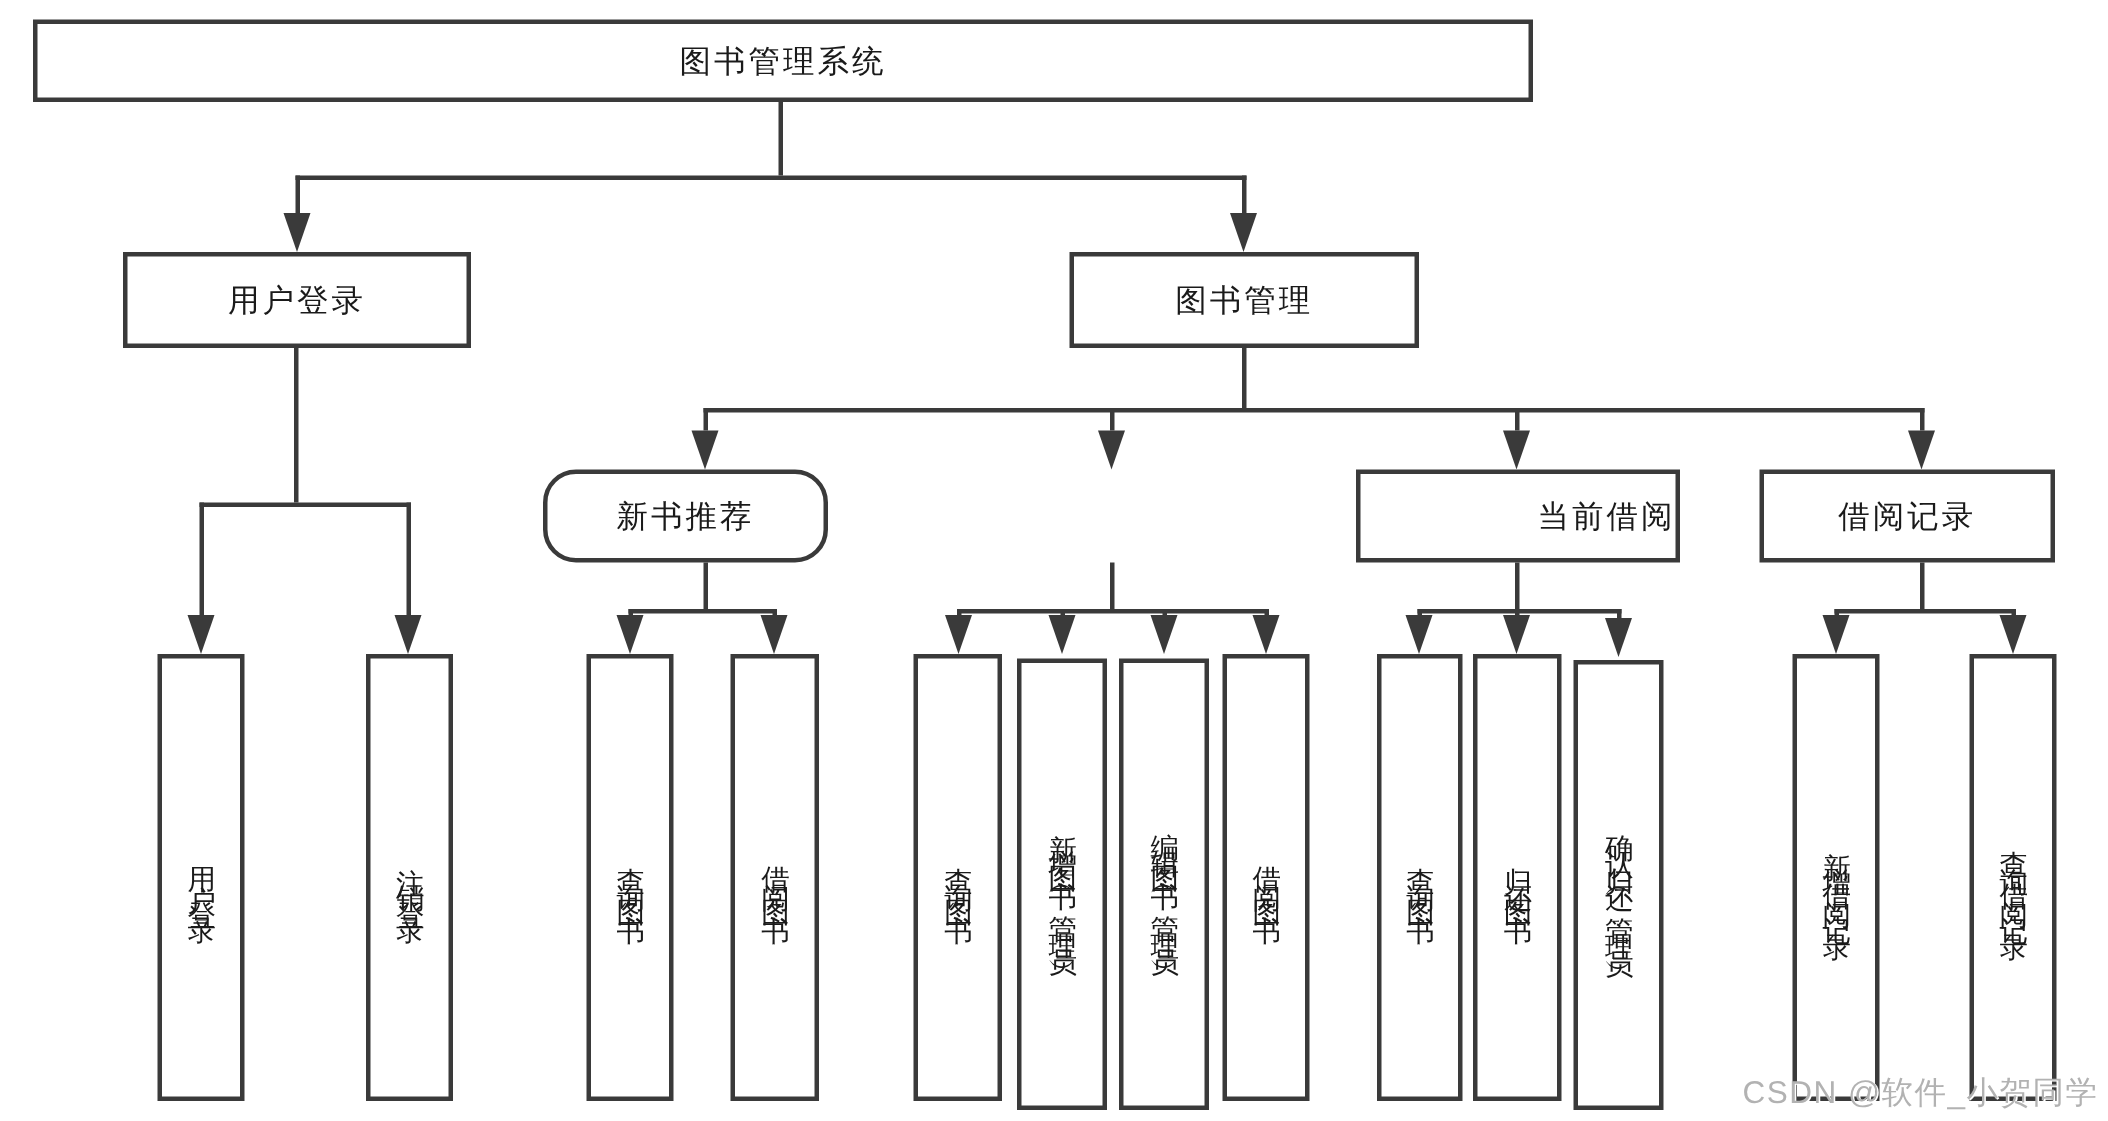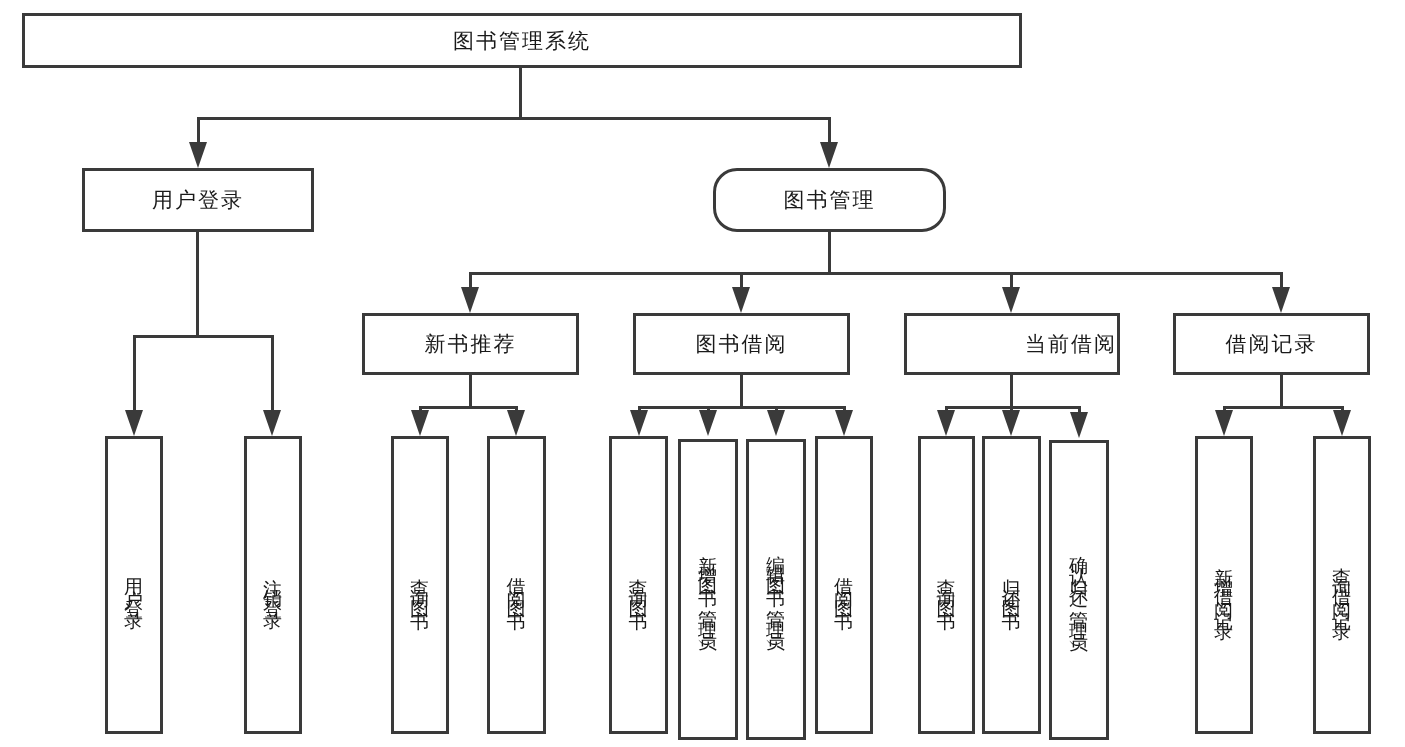--- a/index.html
+++ b/index.html
@@ -86,21 +86,21 @@
   <div class="vline" style="left:519px; top:68px; height:49px;"></div>
   <div class="hline" style="left:197px; top:117px; width:634px;"></div>
   <div class="vline" style="left:197px; top:117px; height:25px;"></div>
   <div class="arrow" style="left:189px; top:142px;"></div>
   <div class="vline" style="left:828px; top:117px; height:25px;"></div>
   <div class="arrow" style="left:820px; top:142px;"></div>
 
   <div class="hbox" style="left:82px; top:168px; width:232px; height:64px;">
     <span>用户登录</span>
   </div>
-  <div class="hbox" style="left:713px; top:168px; width:233px; height:64px;border-radius:24px;">
+  <div class="hbox" style="left:713px; top:168px; width:233px; height:64px;">
     <span>图书管理</span>
   </div>
 
   <div class="vline" style="left:196px; top:232px; height:103px;"></div>
   <div class="hline" style="left:133px; top:335px; width:141px;"></div>
   <div class="vline" style="left:133px; top:335px; height:75px;"></div>
   <div class="arrow" style="left:125px; top:410px;"></div>
   <div class="vline" style="left:271px; top:335px; height:75px;"></div>
   <div class="arrow" style="left:263px; top:410px;"></div>
 
@@ -108,25 +108,22 @@
   <div class="hline" style="left:469px; top:272px; width:814px;"></div>
   <div class="vline" style="left:469px; top:272px; height:15px;"></div>
   <div class="arrow" style="left:461px; top:287px;"></div>
   <div class="vline" style="left:740px; top:272px; height:15px;"></div>
   <div class="arrow" style="left:732px; top:287px;"></div>
   <div class="vline" style="left:1010px; top:272px; height:15px;"></div>
   <div class="arrow" style="left:1002px; top:287px;"></div>
   <div class="vline" style="left:1280px; top:272px; height:15px;"></div>
   <div class="arrow" style="left:1272px; top:287px;"></div>
 
-  <div class="hbox" style="left:362px; top:313px; width:217px; height:62px;">
+  <div class="hbox" style="left:362px; top:313px; width:190px; height:62px;border-radius:22px;">
     <span>新书推荐</span>
-  </div>
-  <div class="hbox" style="left:633px; top:313px; width:217px; height:62px;">
-    <span>图书借阅</span>
   </div>
   <div class="hbox" style="left:904px; top:313px; width:216px; height:62px;justify-content:flex-end;">
     <span>当前借阅</span>
   </div>
   <div class="hbox" style="left:1173px; top:313px; width:197px; height:62px;">
     <span>借阅记录</span>
   </div>
 
   <div class="vline" style="left:469px; top:375px; height:31px;"></div>
   <div class="hline" style="left:419px; top:406px; width:99px;"></div>
@@ -199,14 +196,15 @@
     <span class="vtext">确认归还（管理员）</span>
   </div>
 
   <div class="vbox" style="left:1195px; top:436px; width:58px; height:298px;">
     <span class="vtext">新增借阅记录</span>
   </div>
   <div class="vbox" style="left:1313px; top:436px; width:58px; height:298px;">
     <span class="vtext">查询借阅记录</span>
   </div>
 
+  <div class="watermark">CSDN @软件_小贺同学</div>
 
 </div>
 
 </body></html>

